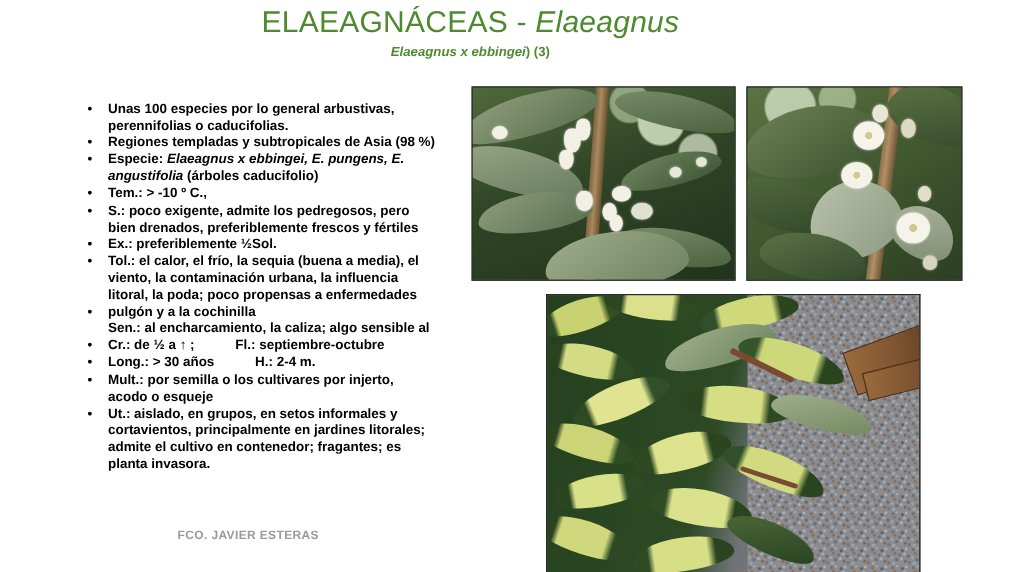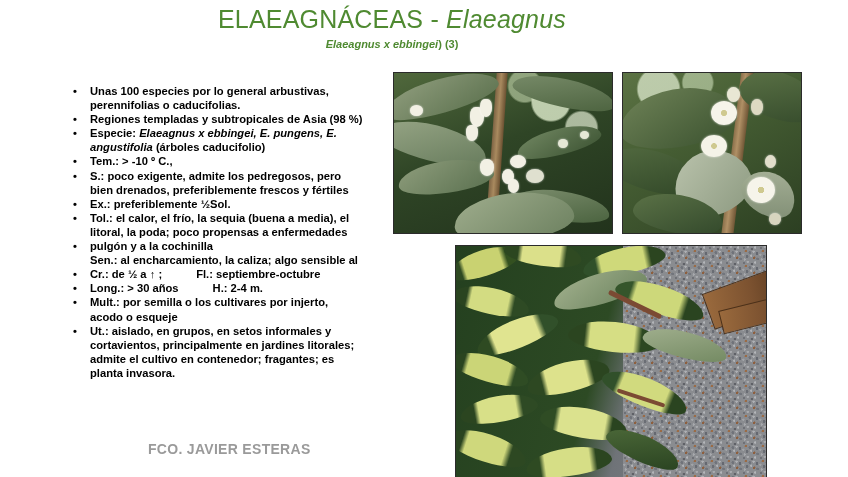--- a/index.html
+++ b/index.html
@@ -68,21 +68,21 @@
   .bullet-row i { font-style: italic; }
   .col2 {
     display: inline-block;
     margin-left: 34px;
   }
 
   
   #footer-credit {
     position: absolute;
     left: 148px; top: 441px;
-    font-size: 14px;
+    font-size: 10px;
     font-weight: bold;
     color: #9a9a9a;
     letter-spacing: 0.3px;
   }
 
   
   .photo {
     position: absolute;
     border: 1px solid #2b2b2b;
     overflow: hidden;
@@ -201,20 +201,21 @@
   </div>
 
   <div class="bullet-row">
     <span class="marker">•</span>
     <span class="txt">Ex.: preferiblemente ½Sol.</span>
   </div>
 
   <div class="bullet-row">
     <span class="marker">•</span>
     <span class="txt">Tol.: el calor, el frío, la sequia (buena a media), el</span>
+    <span class="txt">viento, la contaminación urbana, la influencia</span>
     <span class="txt">litoral, la poda; poco propensas a enfermedades</span>
   </div>
 
   <div class="bullet-row">
     <span class="marker">•</span>
     <span class="txt">pulgón y a la cochinilla</span>
     <span class="txt">Sen.: al encharcamiento, la caliza;  algo sensible al</span>
   </div>
 
   <div class="bullet-row">

